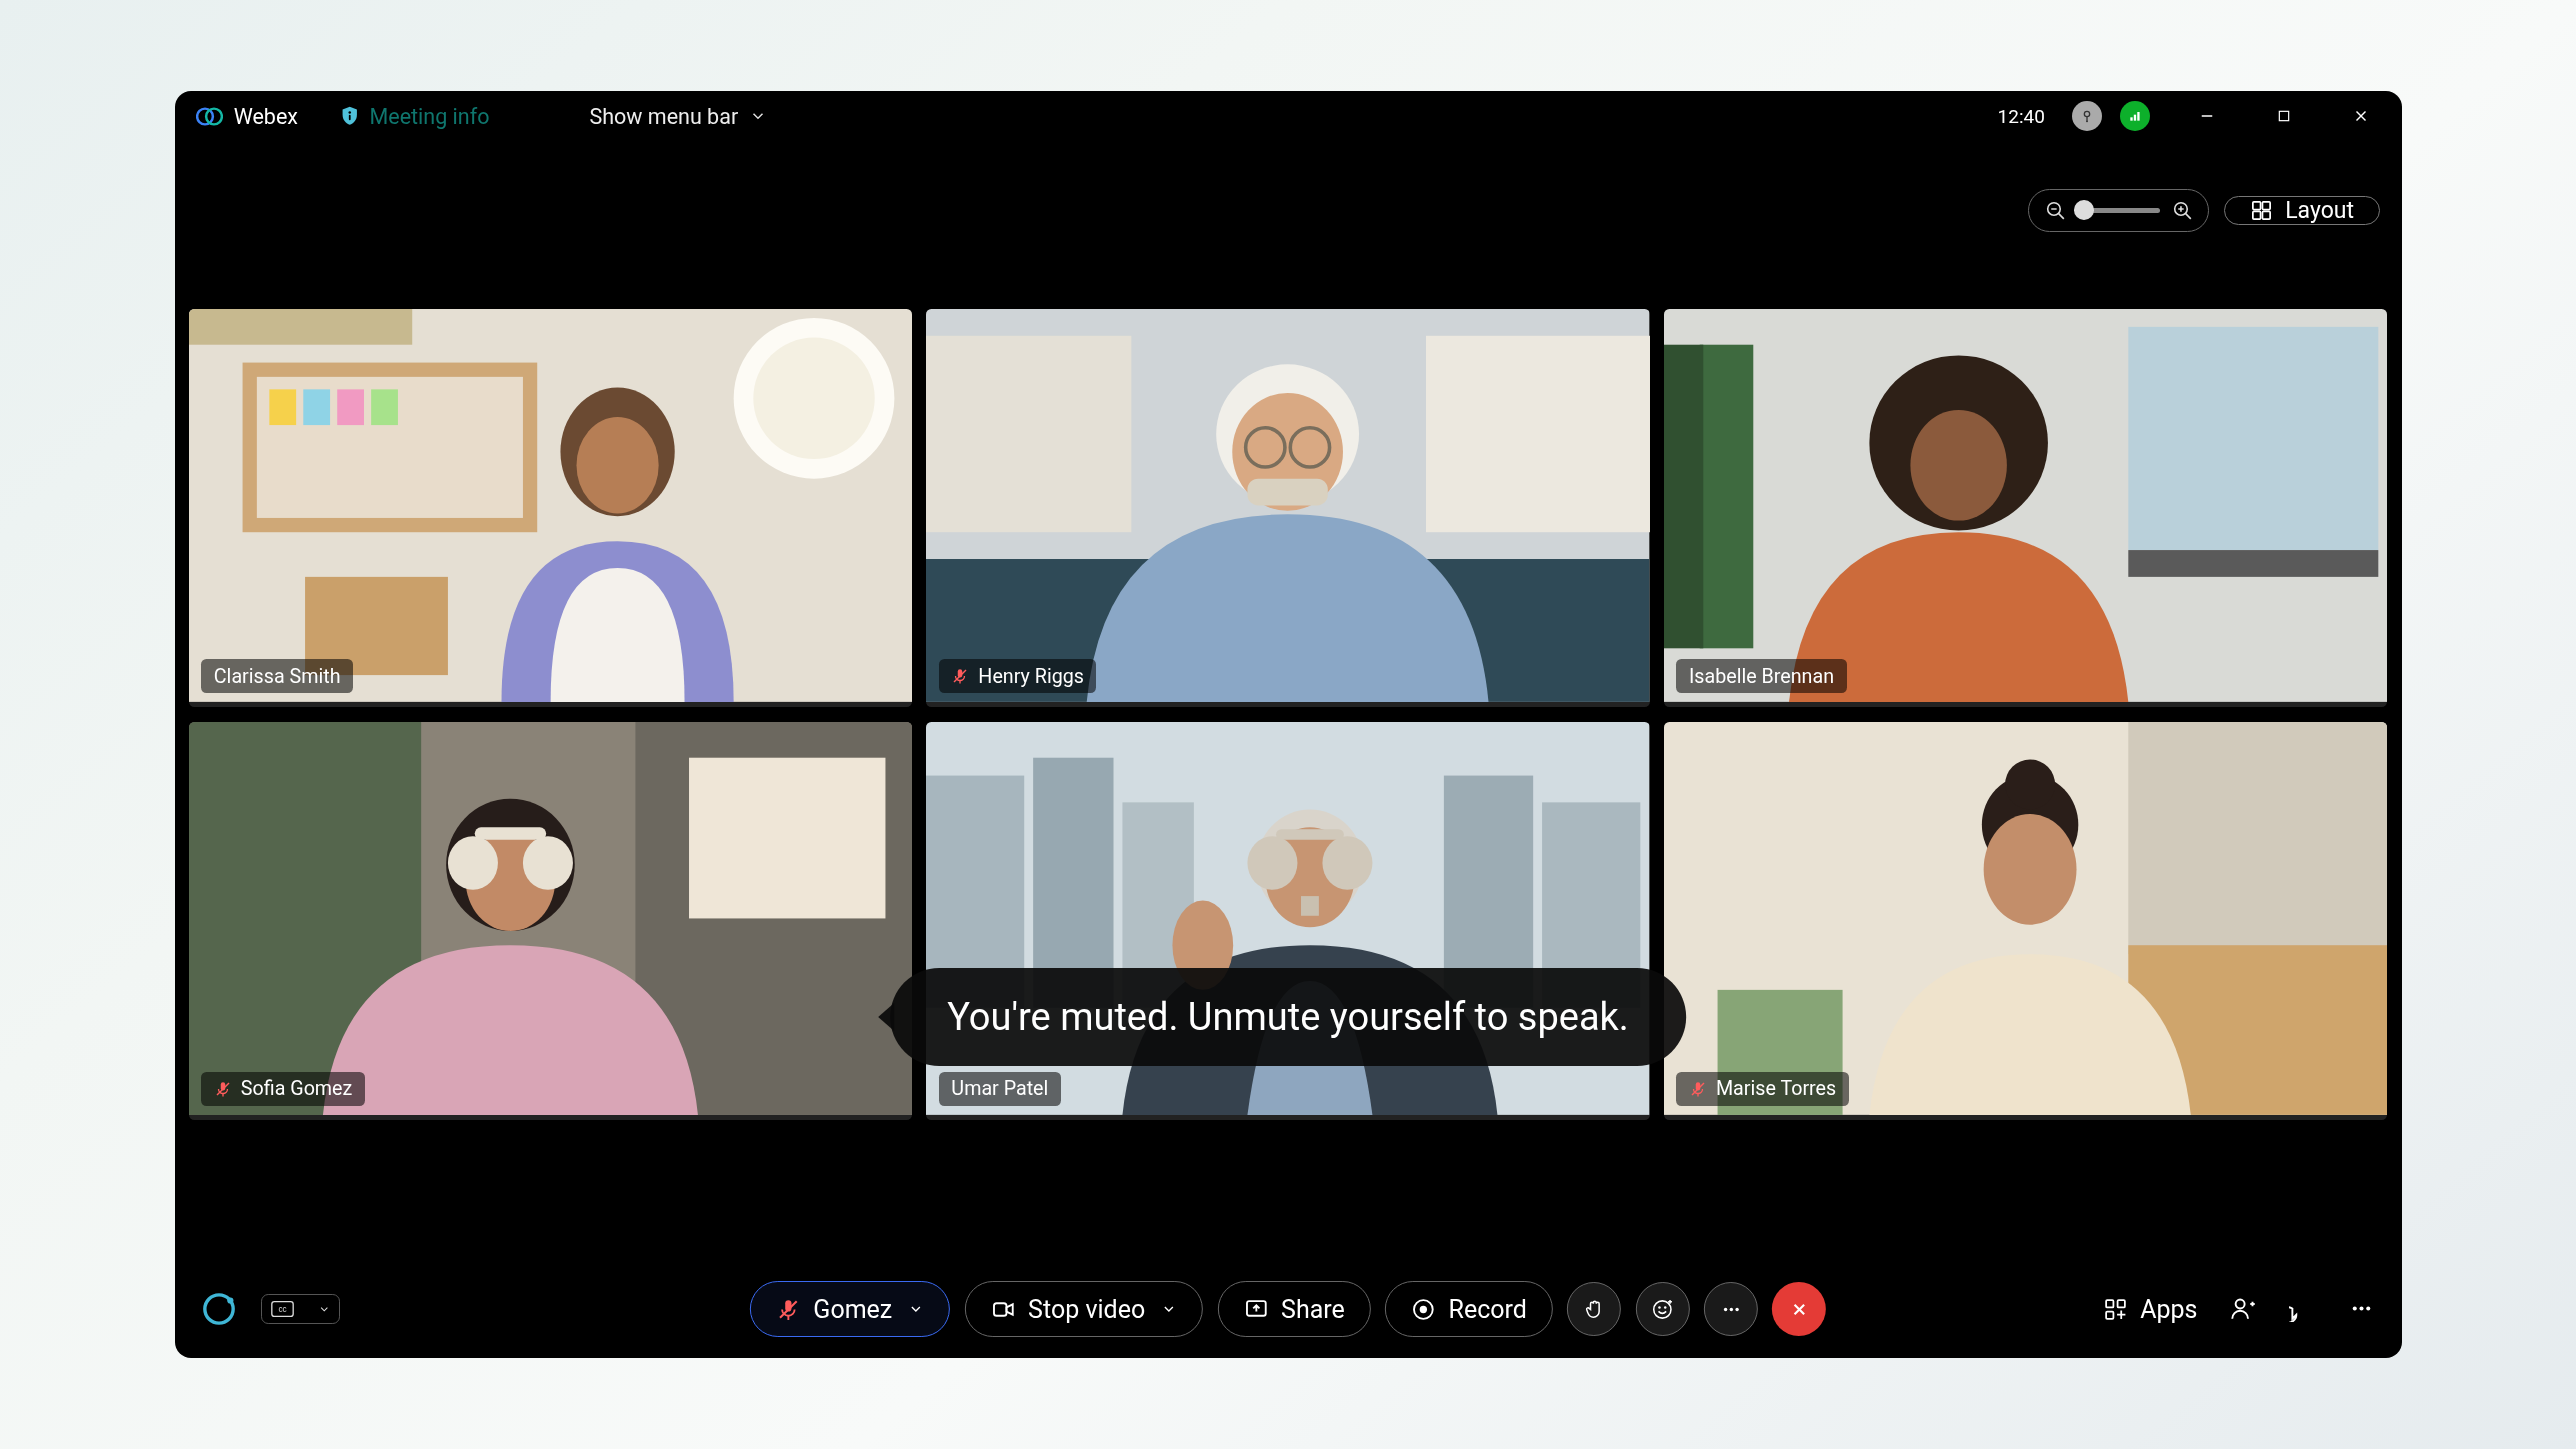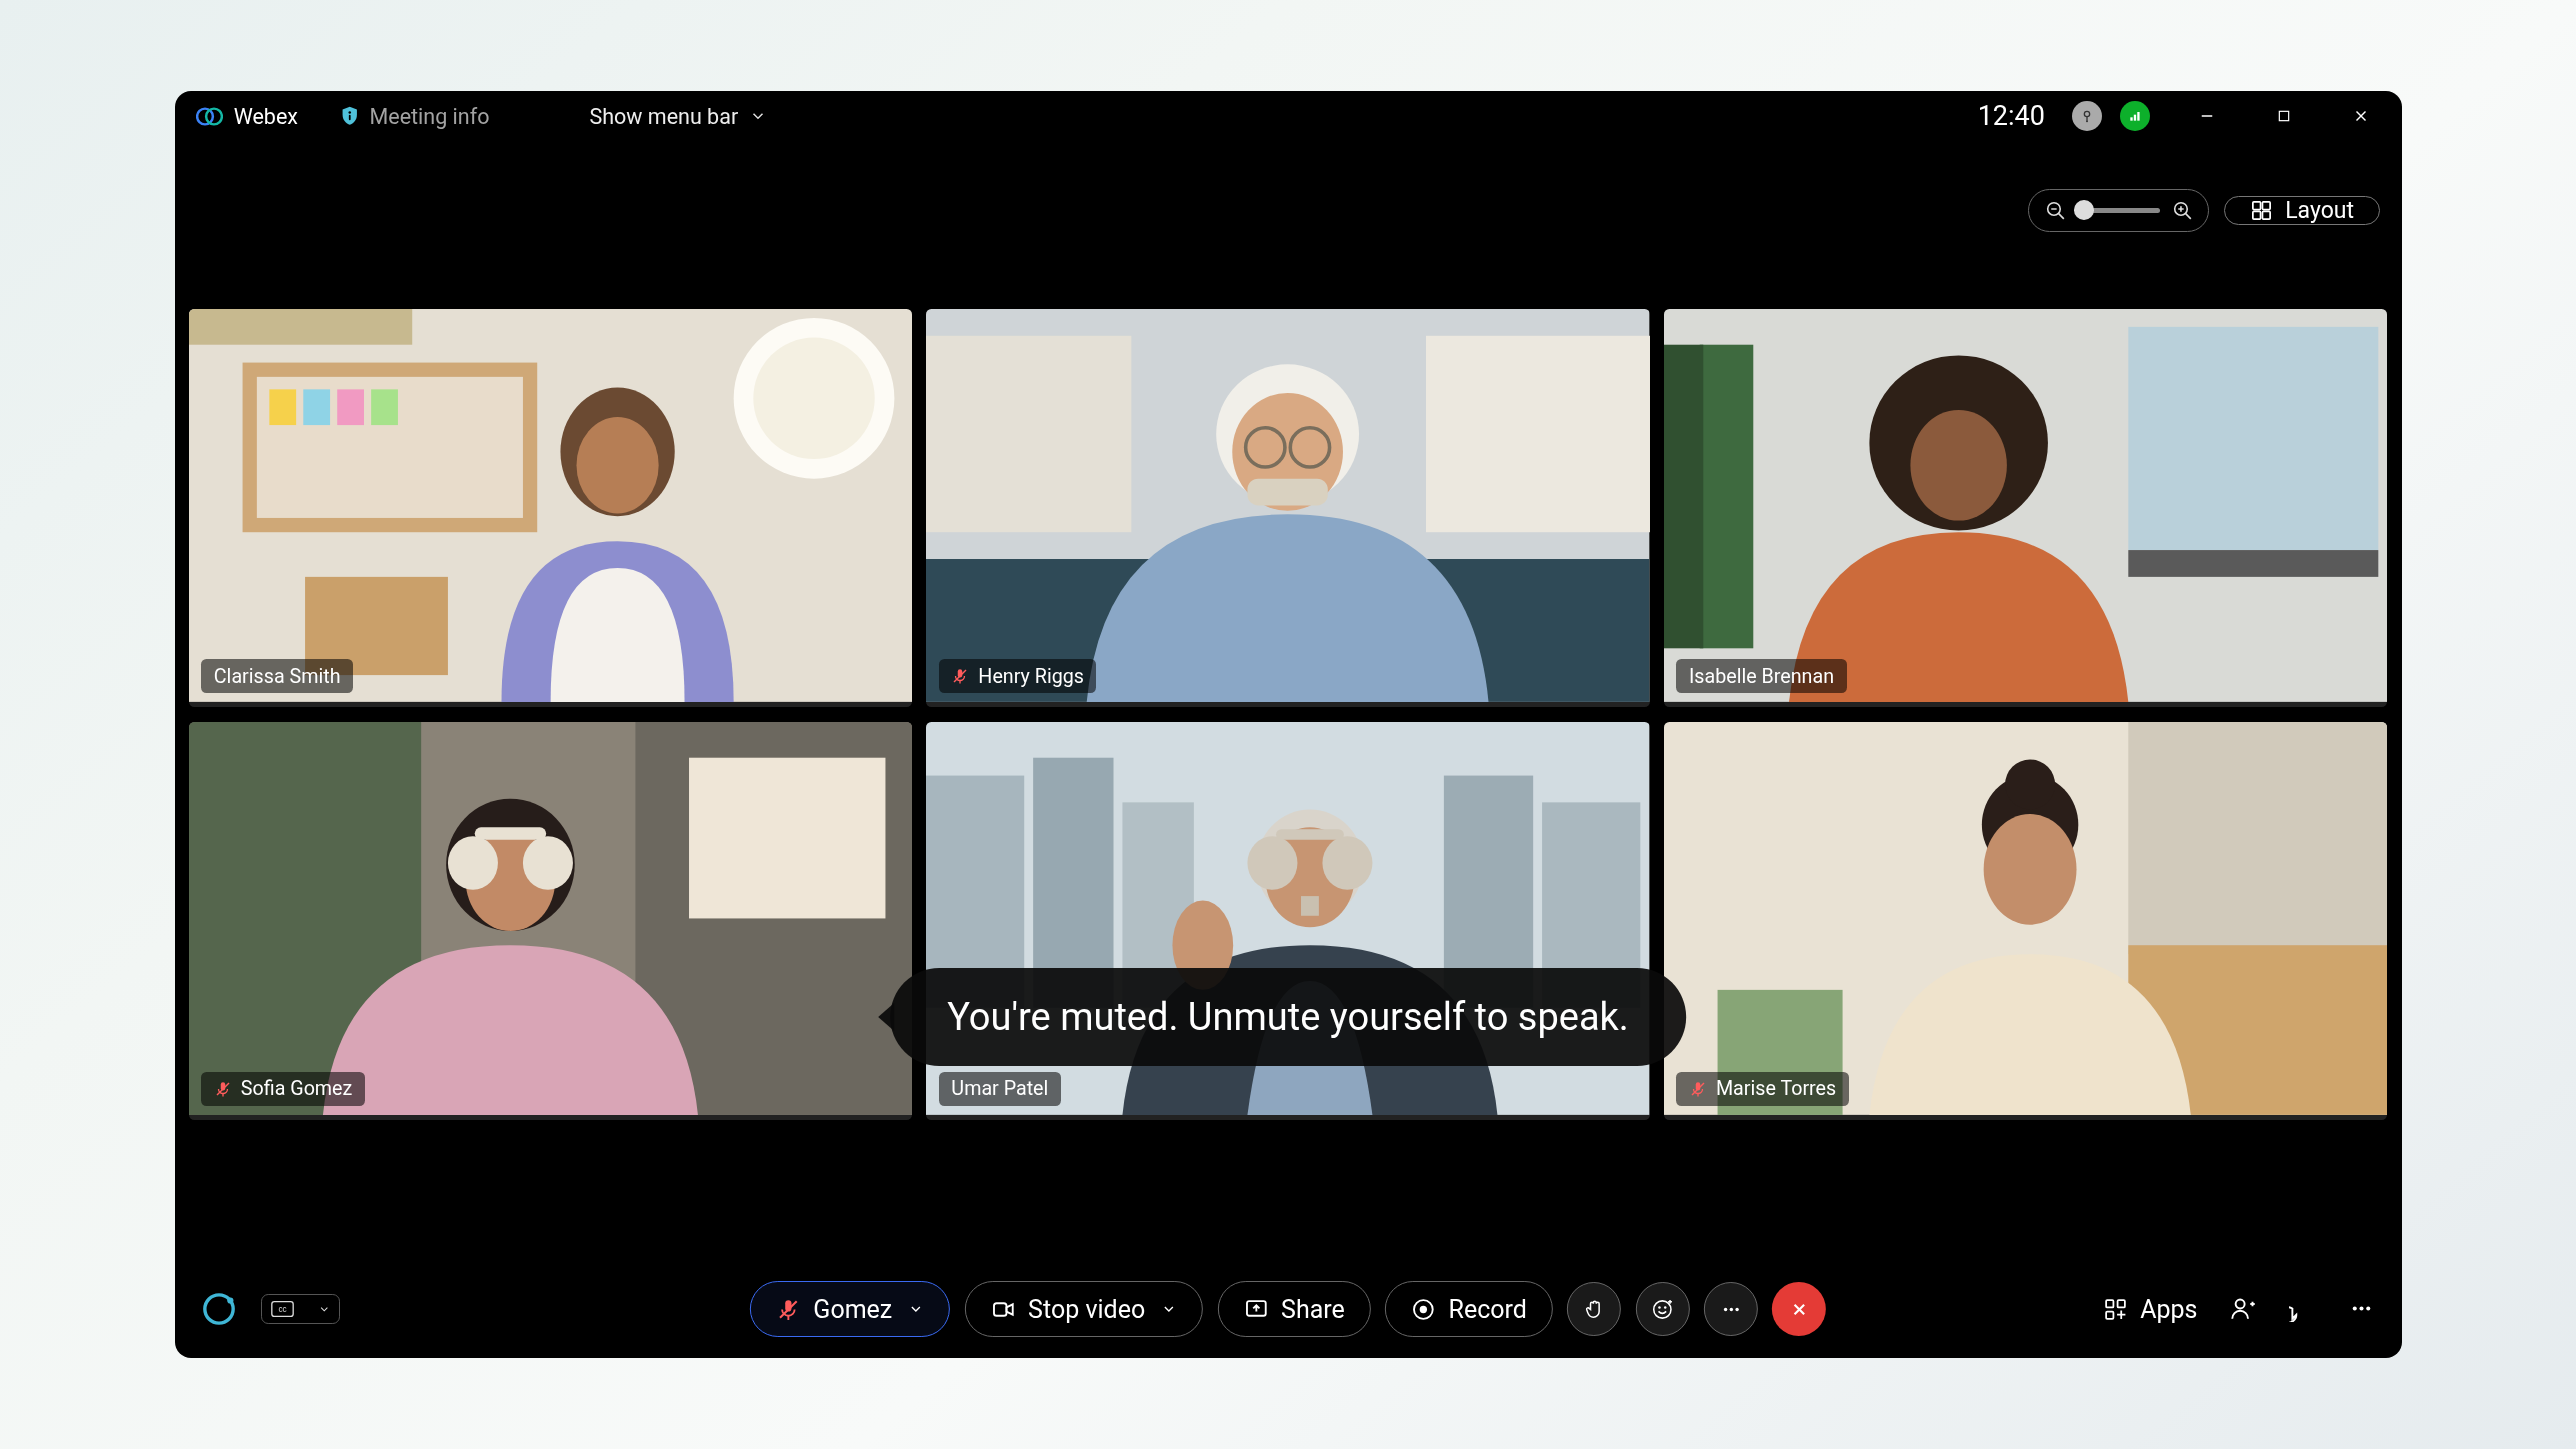--- a/index.html
+++ b/index.html
@@ -6,25 +6,25 @@
 html, body { width: 2576px; height: 1449px; overflow: hidden; font-family: -apple-system, BlinkMacSystemFont, "Segoe UI", Roboto, sans-serif; }
 body { background: linear-gradient(140deg, #e8f0f0 0%, #f2f6f4 30%, #f8faf9 60%, #e5ebee 100%); display: flex; align-items: center; justify-content: center; }
 
 .app-window { width: 2227px; height: 1267px; background: #000; border-radius: 16px; position: relative; overflow: hidden; }
 
 .title-bar { height: 50px; display: flex; align-items: center; padding: 0 21.5px; color: #fff; font-size: 21.5px; }
 .tb-left { display: flex; align-items: center; gap: 41px; }
 .tb-logo { display: flex; align-items: center; gap: 10.7px; }
 .webex-logo { width: 27px; height: 27px; }
 .tb-logo-text { font-weight: 400; }
-.meeting-info { display: flex; align-items: center; gap: 9px; color: #a3a3a3; }
+.meeting-info { display: flex; align-items: center; gap: 9px; color: #0f766e; }
 .meeting-info-icon { width: 21.5px; height: 21.5px; color: #4fc1da; }
 .show-menu { display: flex; align-items: center; gap: 10.7px; color: #eee; cursor: pointer; margin-left: 59px; }
 .tb-right { margin-left: auto; display: flex; align-items: center; gap: 18px; }
-.clock { font-size: 27px; color: #fff; margin-right: 9px; }
+.clock { font-size: 19px; color: #fff; margin-right: 9px; }
 .circle-icon { width: 30px; height: 30px; border-radius: 50%; display: flex; align-items: center; justify-content: center; }
 .circle-grey { background: #aaa; color: #333; }
 .circle-green { background: #0db02b; }
 .win-btn { width: 39px; height: 39px; display: flex; align-items: center; justify-content: center; color: #fff; cursor: pointer; margin-left: 19.7px; }
 
 .layout-bar { position: absolute; top: 98px; right: 21.5px; display: flex; gap: 14.3px; align-items: center; }
 .zoom-pill { display: flex; align-items: center; gap: 9px; border: 1.3px solid #666; border-radius: 36px; padding: 7.2px 12.5px; }
 .zoom-btn { width: 27px; height: 27px; display: flex; align-items: center; justify-content: center; color: #ddd; cursor: pointer; }
 .zoom-track { width: 82px; height: 4.5px; background: #888; border-radius: 4.5px; position: relative; }
 .zoom-thumb { width: 19.7px; height: 19.7px; border-radius: 50%; background: #ddd; position: absolute; top: -8px; left: -3.6px; }

